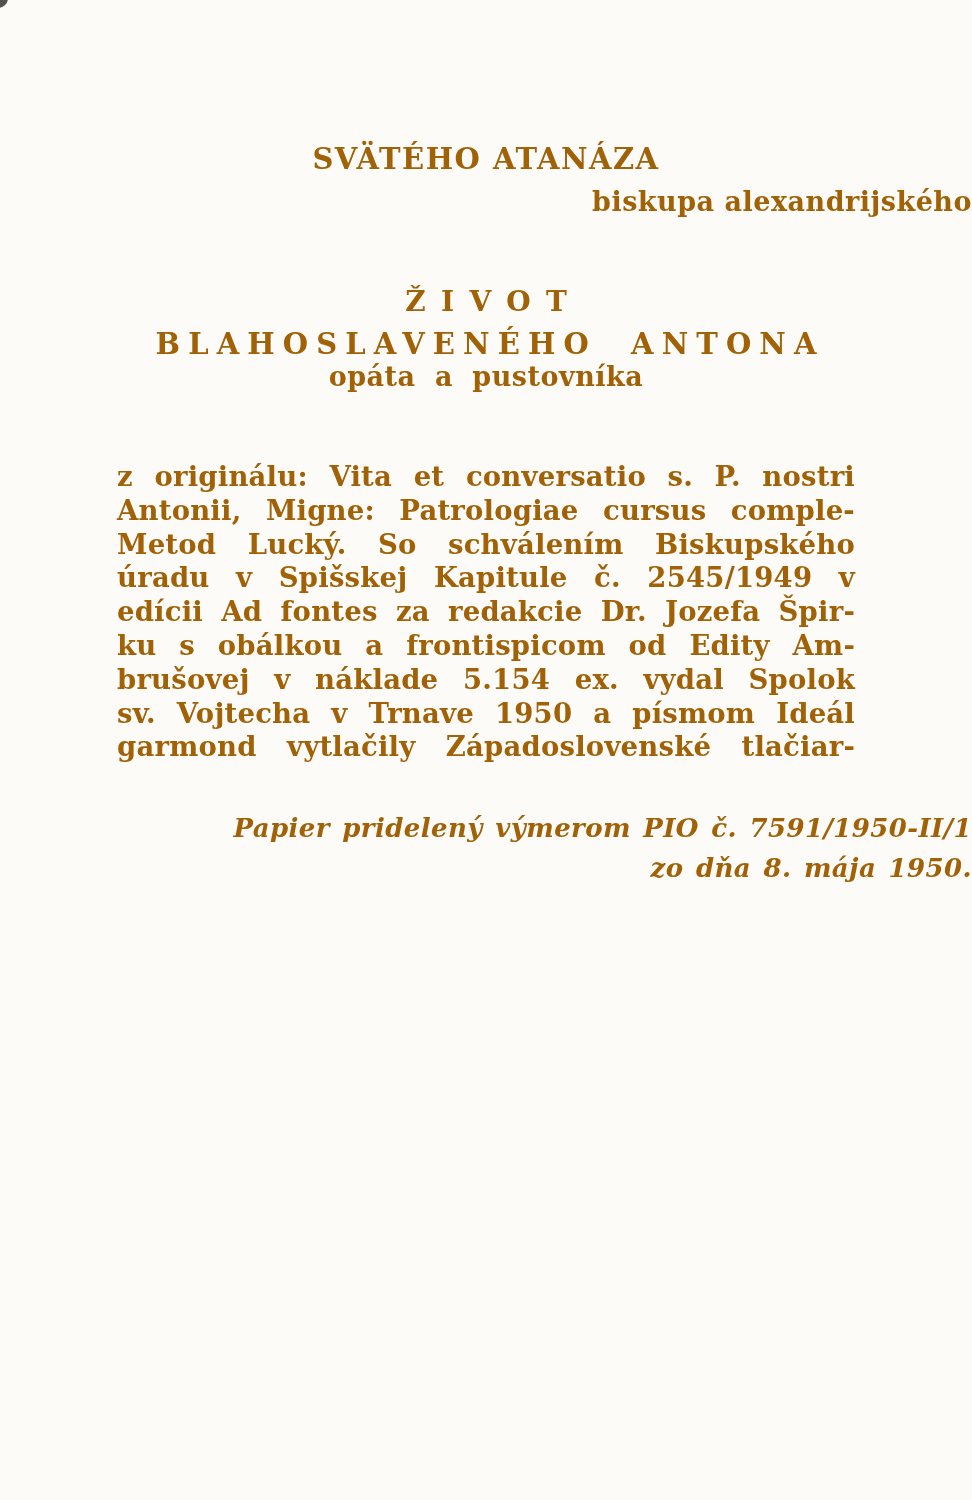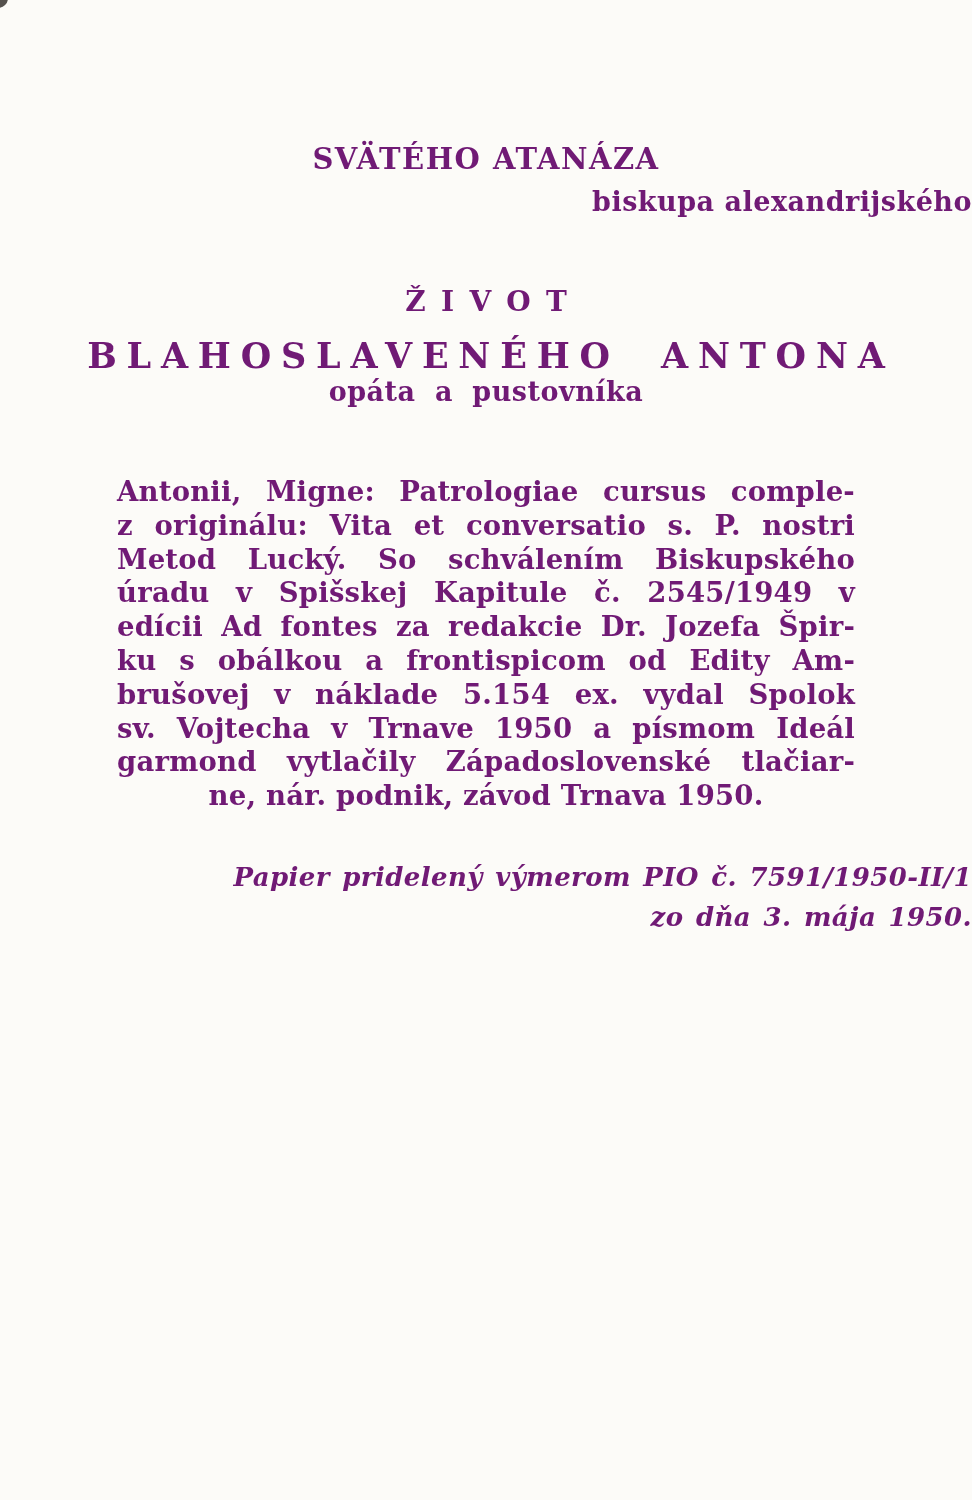--- a/index.html
+++ b/index.html
@@ -6,21 +6,21 @@
     margin: 0;
     padding: 0;
     background: #e8e6e1;
   }
   .page {
     position: relative;
     width: 972px;
     height: 1500px;
     margin: 0 auto;
     background: #fcfbf8;
-    color: #701a75;
+    color: #a16207;
     font-family: "DejaVu Serif", "Liberation Serif", serif;
     font-weight: bold;
     overflow: hidden;
     box-sizing: border-box;
     padding-top: 138px;
   }
   
   .corner-mark {
     position: absolute;
     top: -6px;
@@ -49,22 +49,22 @@
   .title-block {
     margin-top: 63px;
     text-align: center;
   }
   .title-block .t1 {
     font-size: 28px;
     letter-spacing: 0.55em;
     text-indent: 0.55em; 
   }
   .title-block .t2 {
-    margin-top: 17px;
-    font-size: 35px;
+    margin-top: 9px;
+    font-size: 29px;
     letter-spacing: 0.28em;
     word-spacing: 0.55em;
     text-indent: 0.28em;
   }
   .title-block .t3 {
     font-size: 27px;
     word-spacing: 0.35em;
     letter-spacing: 0.5px;
   }
 
@@ -107,30 +107,29 @@
     <div class="h2">biskupa alexandrijského</div>
   </header>
 
   <section class="title-block">
     <div class="t1">ŽIVOT</div>
     <div class="t2">BLAHOSLAVENÉHO ANTONA</div>
     <div class="t3">opáta a pustovníka</div>
   </section>
 
   <section class="colophon">
+    <div class="line">z originálu: Vita et conversatio s. P. nostri</div>
     <div class="line">Antonii, Migne: Patrologiae cursus comple-</div>
-    <div class="line">z originálu: Vita et conversatio s. P. nostri</div>
     <div class="line">Metod Lucký. So schválením Biskupského</div>
     <div class="line">úradu v Spišskej Kapitule č. 2545/1949 v</div>
     <div class="line">edícii Ad fontes za redakcie Dr. Jozefa Špir-</div>
     <div class="line">ku s obálkou a frontispicom od Edity Am-</div>
     <div class="line">brušovej v náklade 5.154 ex. vydal Spolok</div>
     <div class="line">sv. Vojtecha v Trnave 1950 a písmom Ideál</div>
     <div class="line">garmond vytlačily Západoslovenské tlačiar-</div>
-    <div class="line last">ne, nár. podnik, závod Trnava 1950.</div>
   </section>
 
   <section class="note">
     <div>Papier pridelený výmerom PIO č. 7591/1950-II/1</div>
-    <div>zo dňa 3. mája 1950.</div>
+    <div>zo dňa 8. mája 1950.</div>
   </section>
 
 </div>
 
 </body></html>

